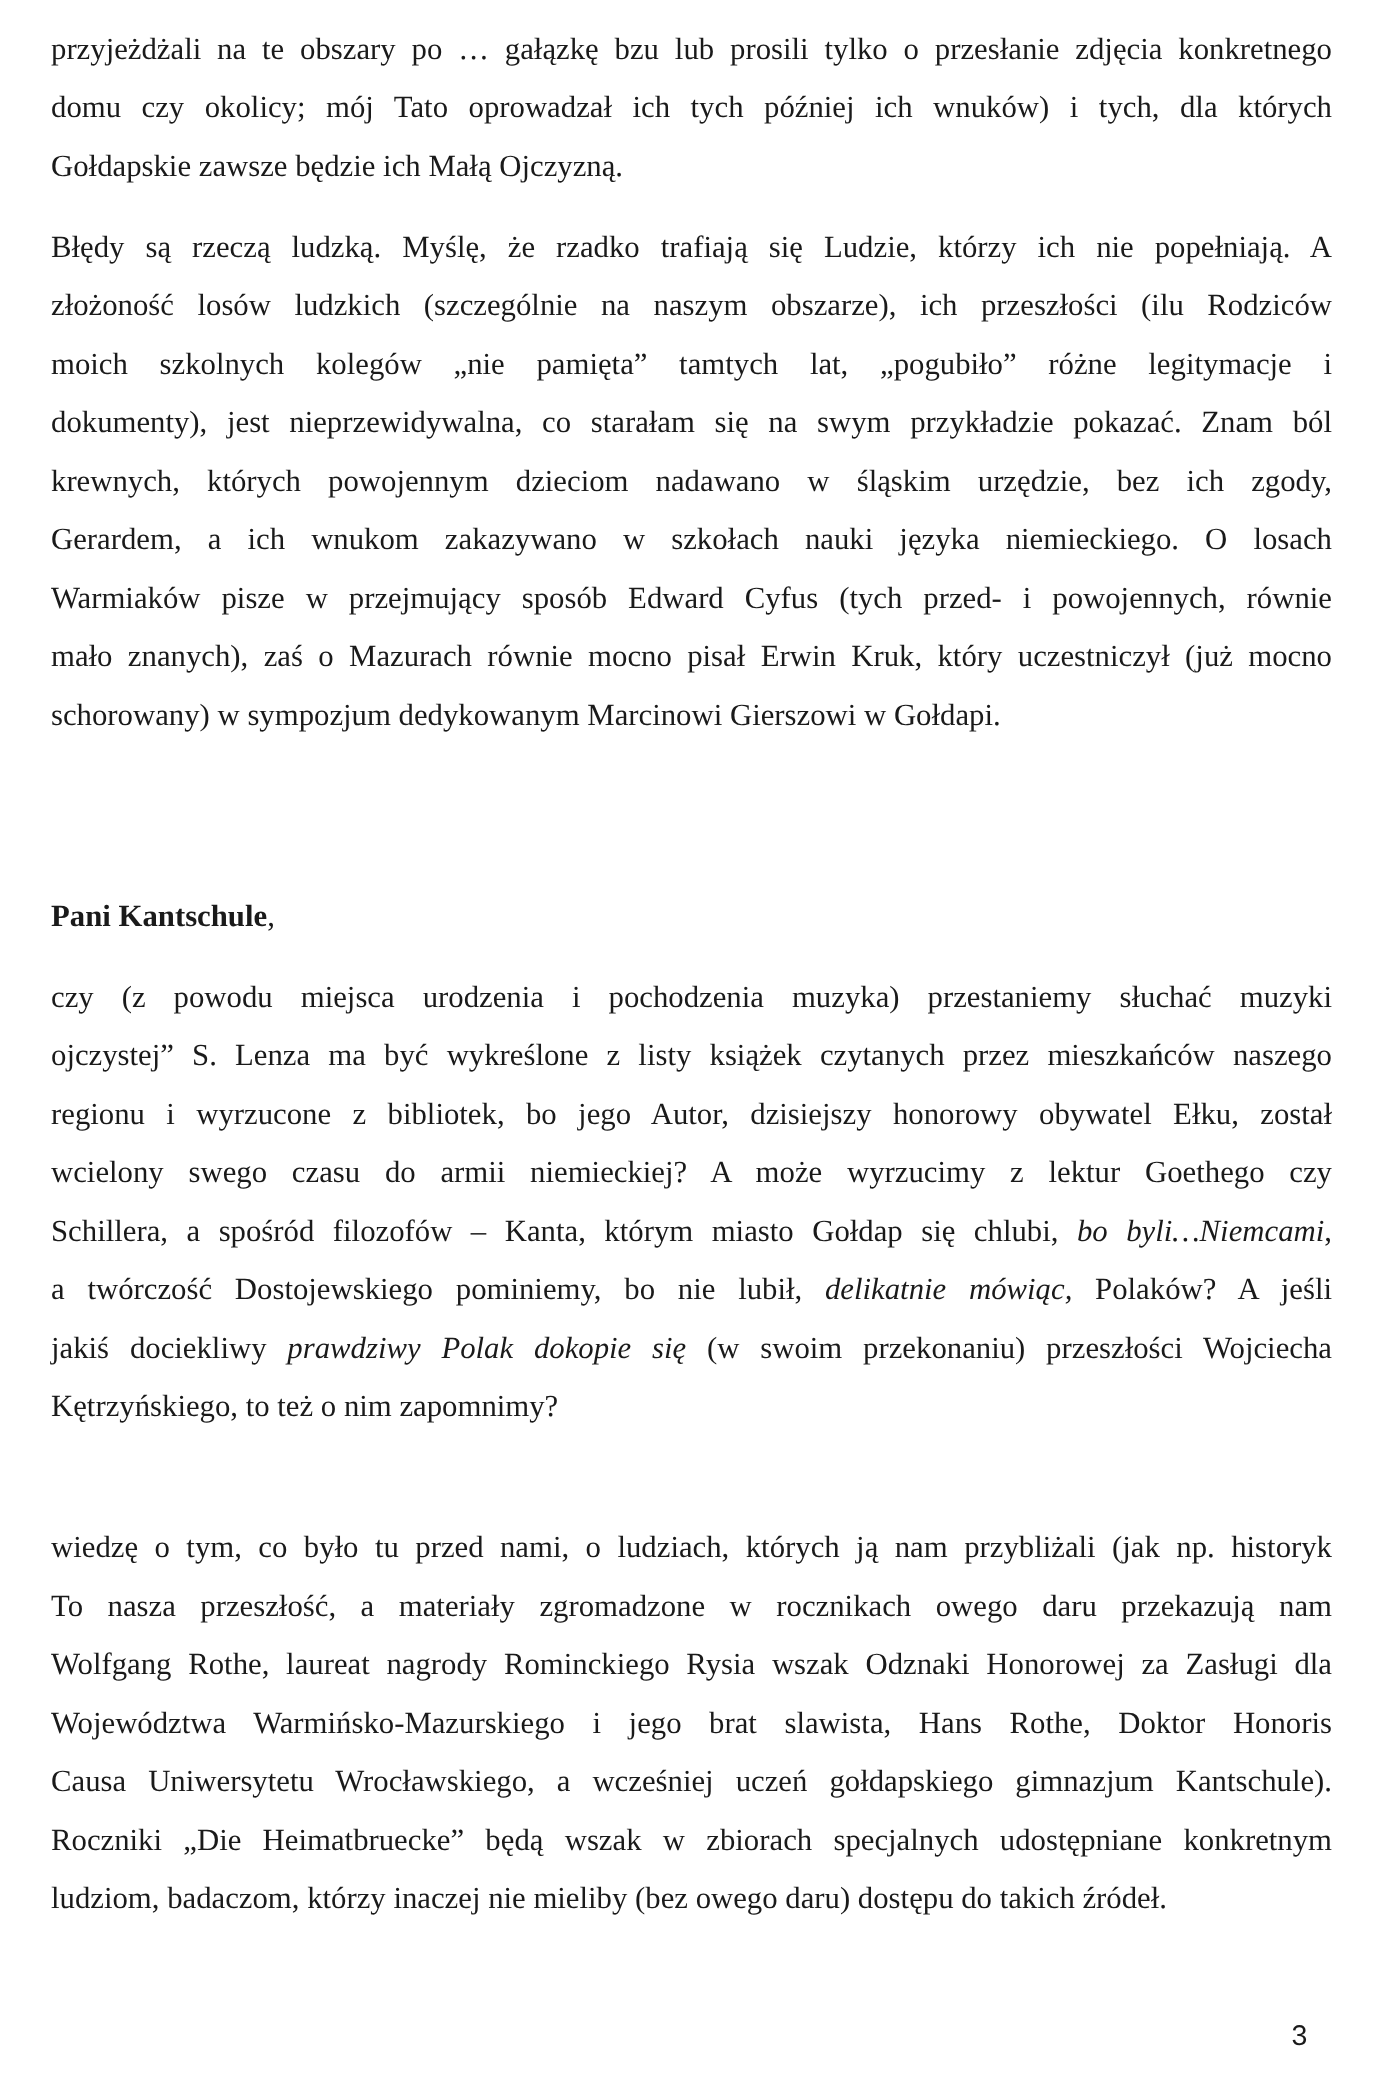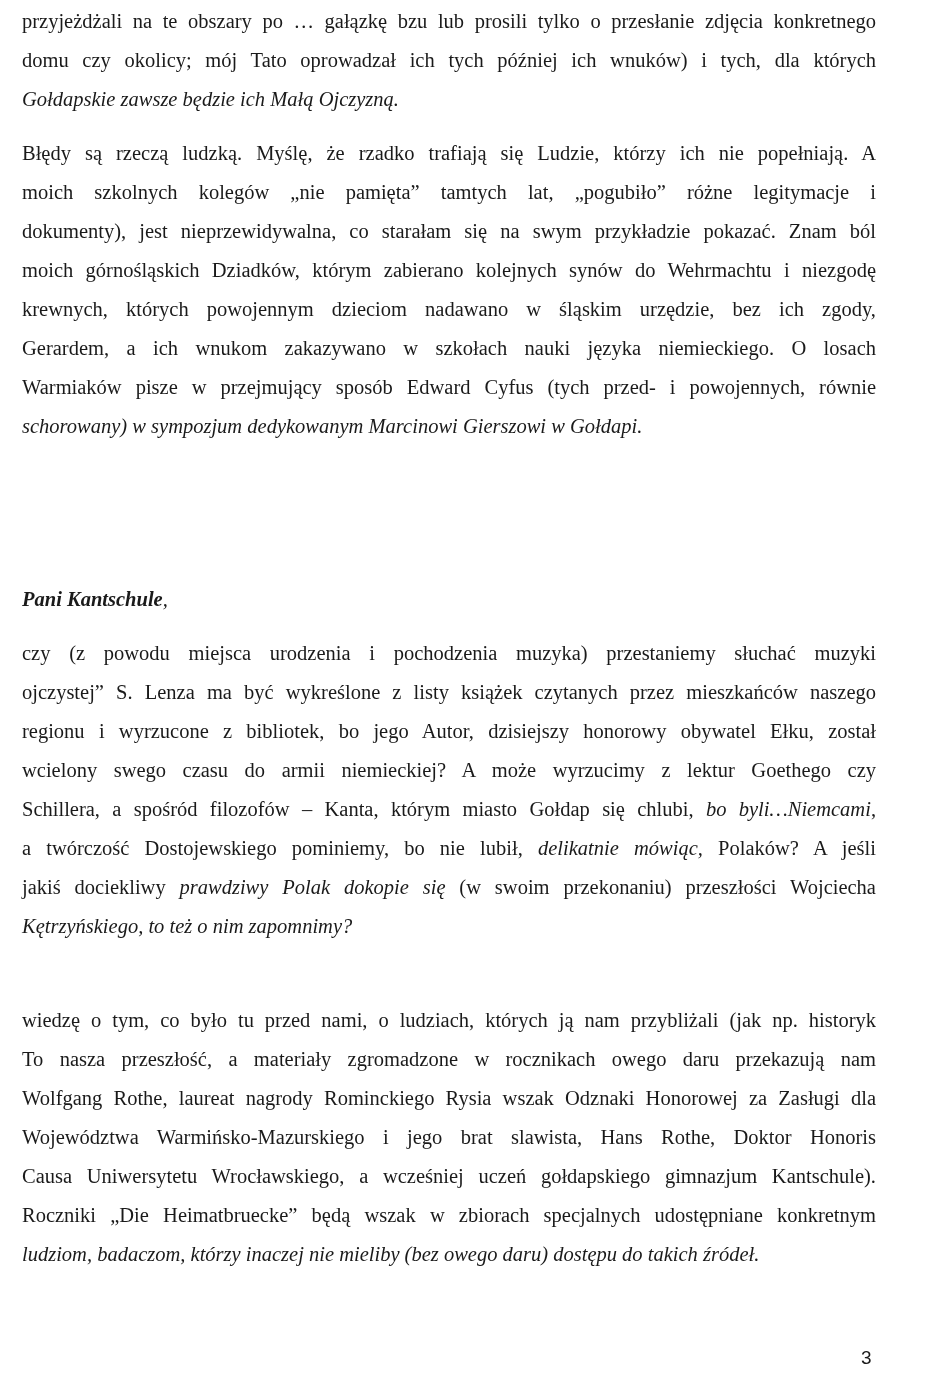--- a/index.html
+++ b/index.html
@@ -2,26 +2,26 @@
 <html><head>
 <meta charset="utf-8">
 <style>
   html, body { margin: 0; padding: 0; background: #ffffff; }
   body { width: 930px; height: 1400px; position: relative; overflow: hidden; }
   .page {
     position: absolute; left: 22px; top: 0; width: 854px;
     font-family: "Liberation Serif", "DejaVu Serif", serif;
     font-size: 20.5px; color: #1a1a1a;
   }
-  .para { margin: 0; }
+  .para { margin: 12px; }
   .line {
     display: block; height: 39px; line-height: 39px;
     text-align: justify; text-align-last: justify; white-space: nowrap;
   }
-  .line.last { text-align-last: left; font-style: italic; }
+  .line.last { text-align-last: left; }
   .line-inner { display: inline-block; width: 100%; white-space: normal; text-align: justify; text-align-last: justify; }
   .line.last .line-inner { text-align-last: left; }
   .bold { font-weight: bold; }
   em { font-style: italic; }
   .page-number {
     position: absolute; left: 861px; top: 1347px;
     font-family: "Liberation Sans", "DejaVu Sans", sans-serif;
     font-size: 19px; color: #1a1a1a;
   }
 </style>
@@ -31,26 +31,27 @@
 <div class="page">
 
   <div class="para" style="position:absolute; top:2px; left:0; width:854px;">
     <span class="line"><span class="line-inner">przyjeżdżali na te obszary po … gałązkę bzu lub prosili tylko o przesłanie zdjęcia konkretnego</span></span>
     <span class="line"><span class="line-inner">domu czy okolicy; mój Tato oprowadzał ich tych później ich wnuków) i tych, dla których</span></span>
     <span class="line last"><span class="line-inner">Gołdapskie zawsze będzie ich Małą Ojczyzną.</span></span>
   </div>
 
   <div class="para" style="position:absolute; top:134px; left:0; width:854px;">
     <span class="line"><span class="line-inner">Błędy są rzeczą ludzką.  Myślę, że rzadko trafiają się Ludzie, którzy ich nie popełniają. A</span></span>
+    <span class="line"><span class="line-inner">złożoność losów ludzkich (szczególnie na naszym obszarze), ich przeszłości (ilu Rodziców</span></span>
     <span class="line"><span class="line-inner">moich szkolnych kolegów „nie pamięta” tamtych lat, „pogubiło” różne legitymacje i</span></span>
     <span class="line"><span class="line-inner">dokumenty), jest nieprzewidywalna, co starałam się na swym przykładzie pokazać. Znam ból</span></span>
-    <span class="line"><span class="line-inner">moich górnośląskich Dziadków, którym zabierano kolejnych synów do Wehrmachtu i niezgodę</span></span>
     <span class="line"><span class="line-inner">krewnych, których powojennym dzieciom nadawano w śląskim urzędzie, bez ich zgody,</span></span>
     <span class="line"><span class="line-inner">Gerardem, a ich wnukom zakazywano w szkołach nauki języka niemieckiego. O losach</span></span>
     <span class="line"><span class="line-inner">Warmiaków pisze w przejmujący sposób Edward Cyfus (tych przed- i powojennych, równie</span></span>
+    <span class="line"><span class="line-inner">mało znanych), zaś o Mazurach równie mocno pisał Erwin Kruk, który uczestniczył (już mocno</span></span>
     <span class="line last"><span class="line-inner">schorowany) w sympozjum dedykowanym Marcinowi Gierszowi w Gołdapi.</span></span>
   </div>
 
   <div class="para" style="position:absolute; top:580px; left:0; width:854px;">
     <span class="line last"><span class="line-inner"><span class="bold">Pani Kantschule</span><span>,</span></span></span>
   </div>
 
   <div class="para" style="position:absolute; top:634px; left:0; width:854px;">
     <span class="line"><span class="line-inner">czy (z powodu miejsca urodzenia i pochodzenia muzyka) przestaniemy słuchać muzyki</span></span>
     <span class="line"><span class="line-inner">ojczystej” S. Lenza ma być wykreślone z listy książek czytanych przez mieszkańców naszego</span></span>

